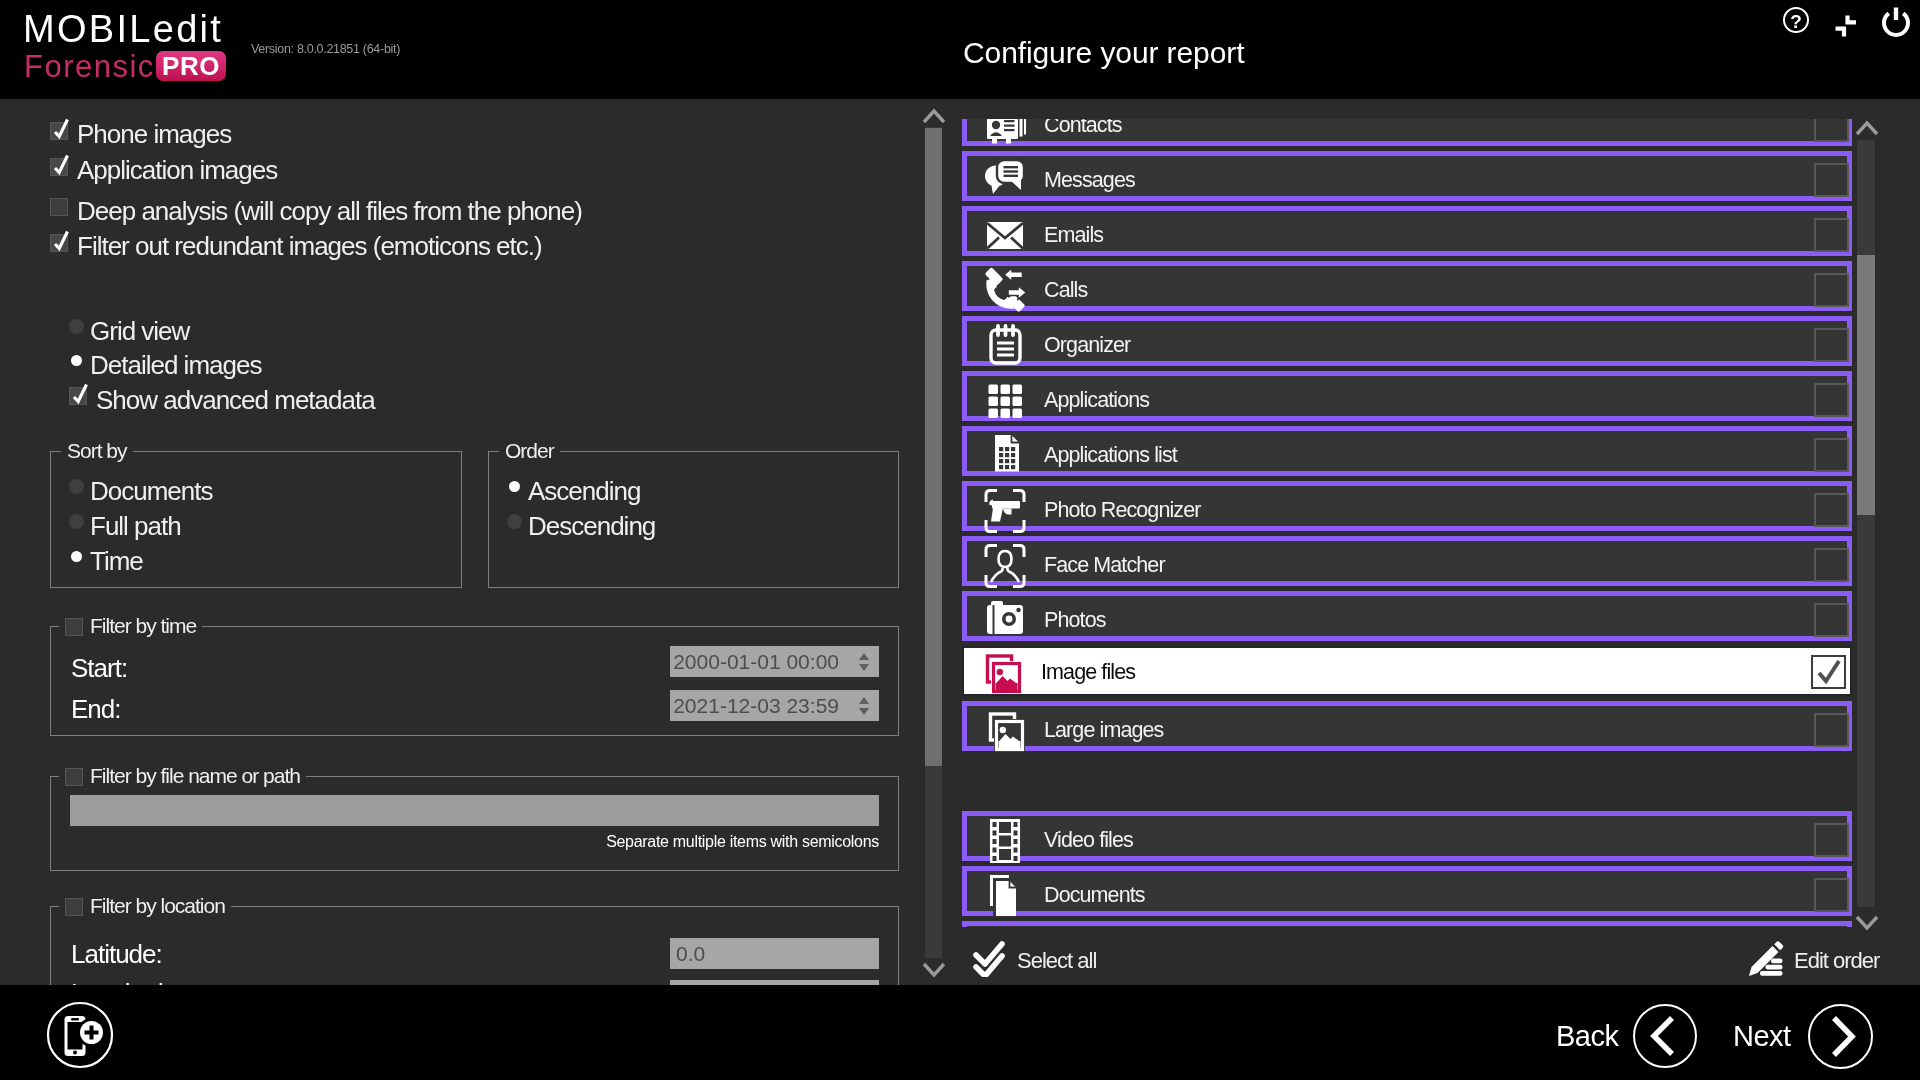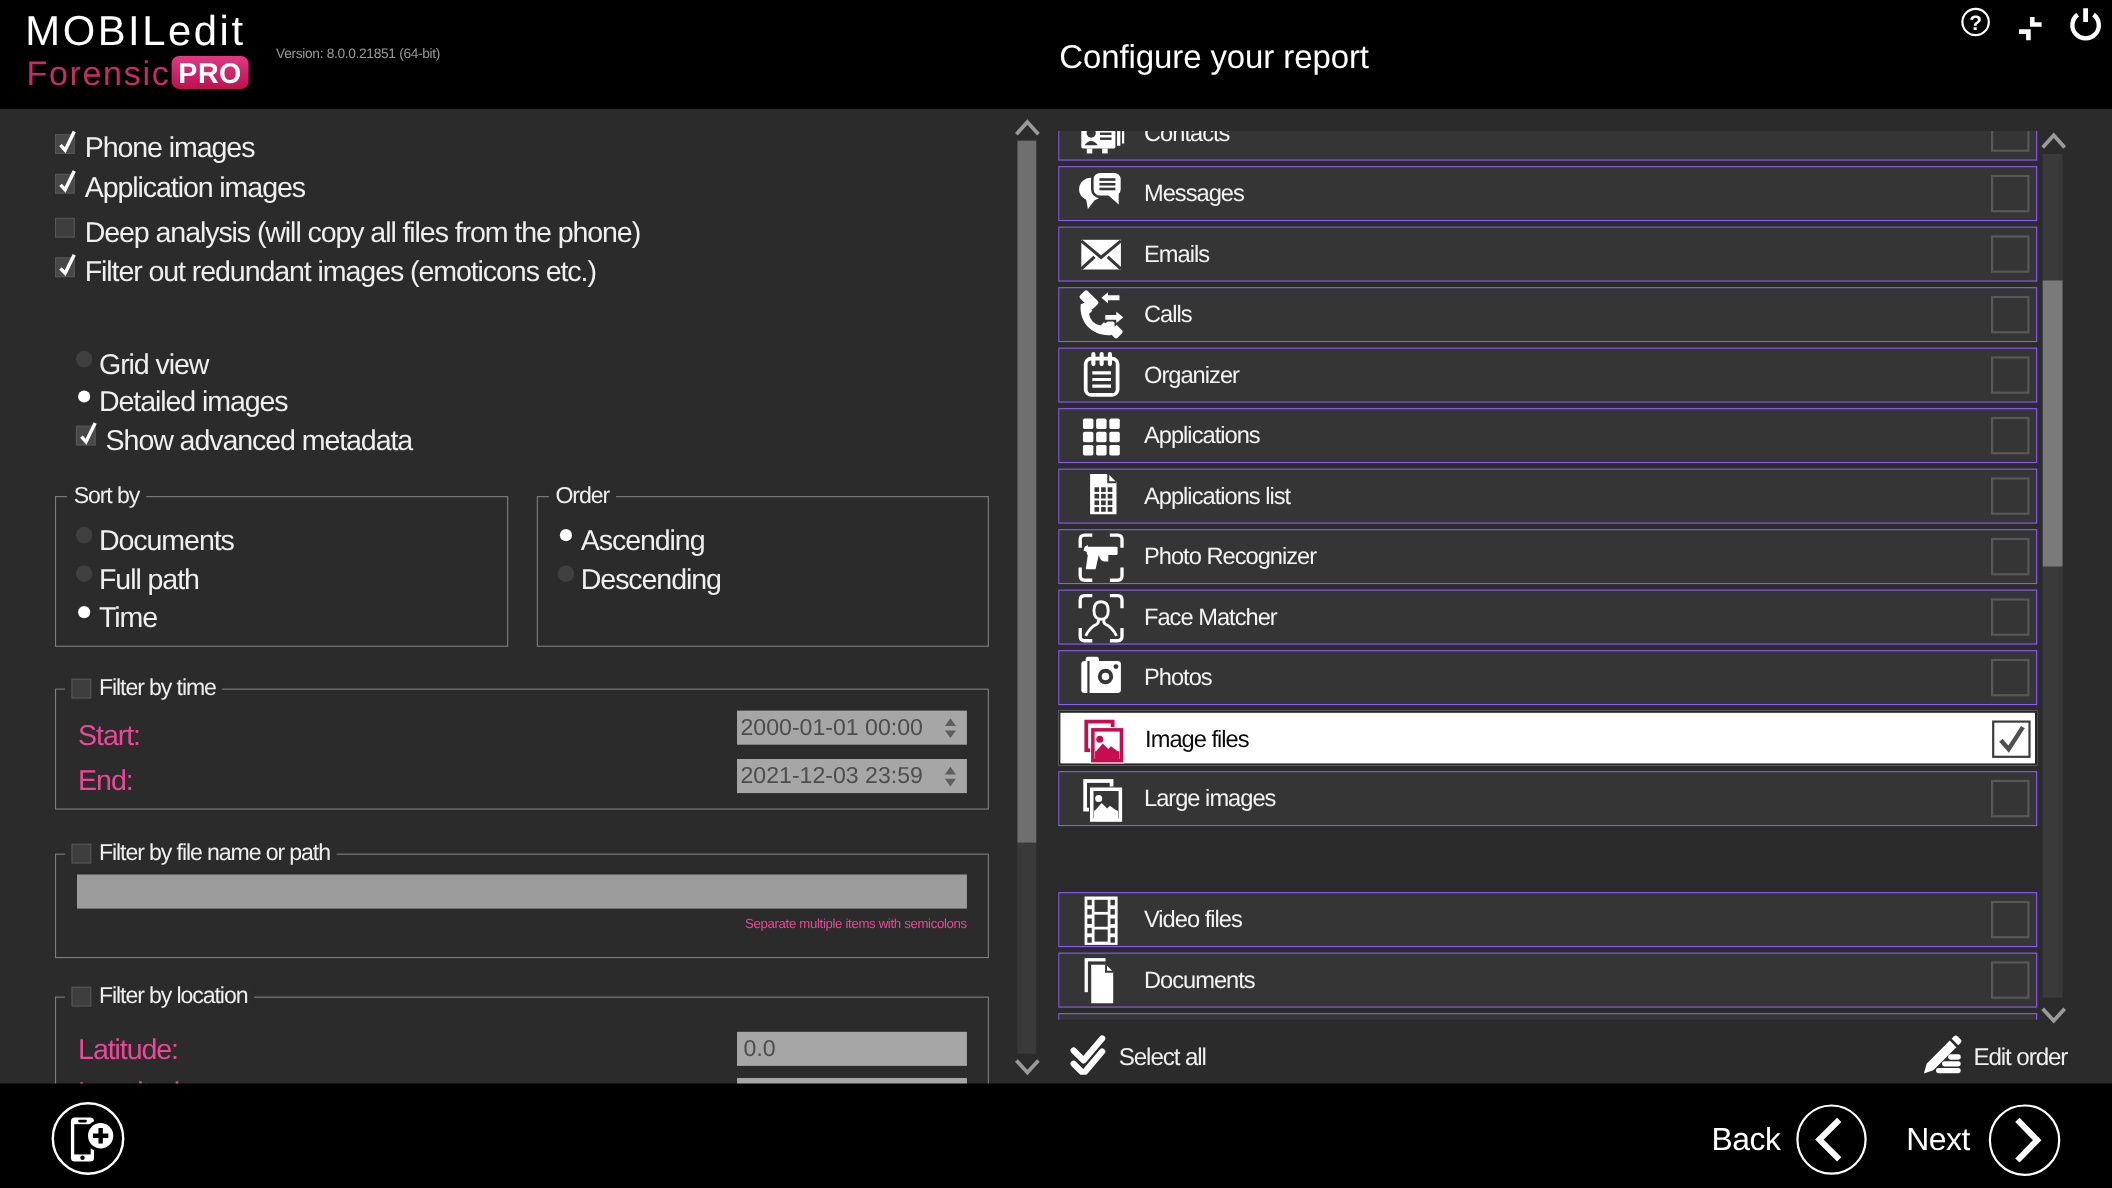--- a/index.html
+++ b/index.html
@@ -4,32 +4,32 @@
 <style>
 html,body{margin:0;padding:0;width:1920px;height:1080px;overflow:hidden;background:#2b2b2b;
   font-family:"Liberation Sans", sans-serif;}
 *{box-sizing:border-box;}
 .abs{position:absolute;}
 #topbar{position:absolute;left:0;top:0;width:1920px;height:99px;background:#000;}
 #botbar{position:absolute;left:0;top:985px;width:1920px;height:95px;background:#000;}
 #content{position:absolute;left:0;top:99px;width:1920px;height:886px;background:#2b2b2b;}
 #content > *{position:absolute;}
 .lbl{position:absolute;color:#efefef;font-size:26px;letter-spacing:-1px;white-space:nowrap;}
-.dim{color:#ec4899;}
+.dim{color:#ffffff;}
 .group{position:absolute;border:1px solid #7f7f7f;}
 .glabel{position:absolute;top:-13px;left:10px;background:#2b2b2b;padding:0 6px;color:#efefef;font-size:21px;letter-spacing:-1px;white-space:nowrap;}
 .cb{position:absolute;width:18px;height:18px;background:#3e3e3e;border:1px solid #565656;}
 .cb.on{background:#484848;}
 .cb svg{position:absolute;left:1px;top:-7px;overflow:visible;}
 .radio{position:absolute;width:15px;height:15px;border-radius:50%;background:#404040;}
 .radio.on{background:transparent;}
 .radio.on::after{content:"";position:absolute;left:2px;top:2px;width:11px;height:11px;border-radius:50%;background:#fff;}
 .ginput{position:absolute;background:#a6a6a6;color:#4d4d4d;font-size:21px;}
 .spin{position:absolute;right:10px;width:0;height:0;border-left:5.5px solid transparent;border-right:5.5px solid transparent;}
-.row{position:absolute;left:0;width:890px;height:50px;background:#353535;border:1px solid #8b5cf6;}
+.row{position:absolute;left:0;width:890px;height:50px;background:#353535;border:5px solid #8b5cf6;}
 .row .rlbl{position:absolute;left:77px;top:0;line-height:48px;color:#f3f3f3;font-size:21.5px;letter-spacing:-0.9px;white-space:nowrap;}
 .row .rcb{position:absolute;left:847px;top:7px;width:35px;height:34px;border:2px solid #585858;}
 .row svg.ricon{position:absolute;left:16px;top:0px;}
 .rowsel{background:#fff;border:2px solid #262626;}
 .rowsel .rlbl{color:#0b0b0b;}
 .rowsel .rcb{border:2px solid #3c3c3c;background:#fff;}
 </style>
 </head>
 <body>
 <div id="topbar">
@@ -113,21 +113,21 @@
   <div class="ginput" style="left:670px;top:591px;width:209px;height:31px;line-height:31px;">
     <span style="position:absolute;right:40px;">2021-12-03 23:59</span>
     <span class="spin" style="top:7px;border-bottom:7.5px solid #5e5e5e;"></span>
     <span class="spin" style="top:17.5px;border-top:7.5px solid #5e5e5e;"></span>
   </div>
 
   <div class="group" style="left:50px;top:677px;width:849px;height:95px;">
     <span class="glabel" style="left:8px;"><span style="display:inline-block;width:18px;height:18px;background:#3e3e3e;border:1px solid #565656;vertical-align:-3px;margin-right:7px;"></span>Filter by file name or path</span>
   </div>
   <div class="ginput" style="left:70px;top:696px;width:809px;height:31px;background:#9c9c9c;"></div>
-  <div class="lbl dim" style="right:1041px;top:734px;font-size:12px;letter-spacing:-0.3px;">Separate multiple items with semicolons</div>
+  <div class="lbl dim" style="right:1041px;top:734px;font-size:16px;letter-spacing:-0.3px;">Separate multiple items with semicolons</div>
 
   <div class="group" style="left:50px;top:807px;width:849px;height:100px;">
     <span class="glabel" style="left:8px;"><span style="display:inline-block;width:18px;height:18px;background:#3e3e3e;border:1px solid #565656;vertical-align:-3px;margin-right:7px;"></span>Filter by location</span>
   </div>
   <div class="lbl dim" style="left:71px;top:840px;">Latitude:</div>
   <div class="ginput" style="left:670px;top:839px;width:209px;height:31px;line-height:31px;">
       <span style="position:absolute;left:6px;">0.0</span>
     </div>
   <div class="lbl dim" style="left:71px;top:879px;">Longitude</div>
   <div class="ginput" style="left:670px;top:881px;width:209px;height:31px;line-height:31px;">

